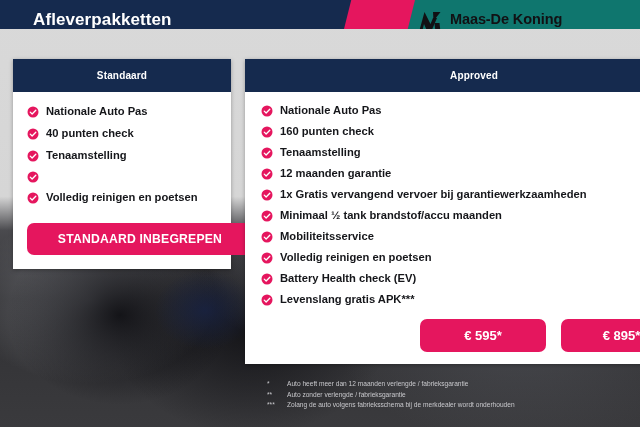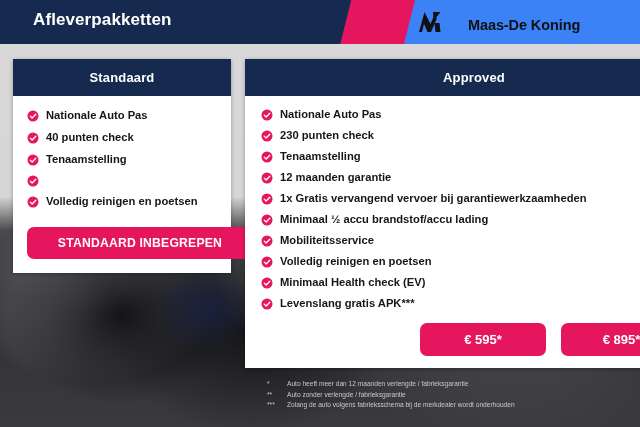--- a/index.html
+++ b/index.html
@@ -38,22 +38,22 @@
   }
   .bg-blue-blob {
     position: absolute;
     left: 130px; top: 250px; width: 150px; height: 120px;
     background: radial-gradient(ellipse 70px 55px at 75px 60px, rgba(24,34,66,.85), rgba(24,34,66,0) 72%);
   }
 
   
   .topbar {
     position: absolute;
-    left: 0; top: 0; width: 640px; height: 44px;
-    background: #3b82f6;
+    left: 0; top: 0; width: 640px; height: 29px;
+    background: #0f766e;
     overflow: hidden;
   }
   .topbar-navy {
     position: absolute;
     left: 0; top: 0; height: 45px; width: 392px;
     background: #152a4e;
     clip-path: polygon(0 0, 100% 0, 88.5% 100%, 0 100%);
   }
   .topbar-pink {
     position: absolute;
@@ -66,22 +66,22 @@
     left: 33px; top: 10px;
     font-size: 17px;
     font-weight: bold;
     color: #ffffff;
     letter-spacing: .1px;
   }
   .brand {
     position: absolute;
     left: 418px; top: 11px;
     display: flex;
-    align-items: flex-end;
-    gap: 25px;
+    align-items: flex-start;
+    gap: 7px;
   }
   .brand-mark { width: 25px; height: 22px; display: block; }
   .brand-name {
     font-size: 14.5px;
     font-weight: bold;
     color: #111114;
     letter-spacing: -.1px;
   }
 
   
@@ -90,21 +90,21 @@
     background: #ffffff;
     box-shadow: 0 1px 4px rgba(0,0,0,.30);
   }
   .card-standaard { left: 13px; top: 59px; width: 218px; }
   .card-approved  { left: 245px; top: 59px; width: 458px; }
 
   .card-header {
     background: #152a4e;
     color: #ffffff;
     text-align: center;
-    font-size: 13px;
+    font-size: 10px;
     font-weight: bold;
     padding: 11px 0 11px 0;
     letter-spacing: .15px;
   }
   .card-body {
     padding: 12px 14px 14px 14px;
   }
   .card-approved .card-body { padding: 11px 16px 12px 16px; }
 
   ul.features {
@@ -253,21 +253,21 @@
             <circle cx="12" cy="12" r="11" fill="#e5165e"></circle>
             <path d="M6.5 12.3 L10.3 16 L17.6 8.4" stroke="#ffffff" stroke-width="2.6" fill="none" stroke-linecap="round" stroke-linejoin="round"></path>
           </svg>
           <span class="feat-text">Nationale Auto Pas</span>
         </li>
         <li>
           <svg class="check" viewBox="0 0 24 24">
             <circle cx="12" cy="12" r="11" fill="#e5165e"></circle>
             <path d="M6.5 12.3 L10.3 16 L17.6 8.4" stroke="#ffffff" stroke-width="2.6" fill="none" stroke-linecap="round" stroke-linejoin="round"></path>
           </svg>
-          <span class="feat-text">230 punten check</span>
+          <span class="feat-text">160 punten check</span>
         </li>
         <li>
           <svg class="check" viewBox="0 0 24 24">
             <circle cx="12" cy="12" r="11" fill="#e5165e"></circle>
             <path d="M6.5 12.3 L10.3 16 L17.6 8.4" stroke="#ffffff" stroke-width="2.6" fill="none" stroke-linecap="round" stroke-linejoin="round"></path>
           </svg>
           <span class="feat-text">Tenaamstelling</span>
         </li>
         <li>
           <svg class="check" viewBox="0 0 24 24">
@@ -281,42 +281,42 @@
             <circle cx="12" cy="12" r="11" fill="#e5165e"></circle>
             <path d="M6.5 12.3 L10.3 16 L17.6 8.4" stroke="#ffffff" stroke-width="2.6" fill="none" stroke-linecap="round" stroke-linejoin="round"></path>
           </svg>
           <span class="feat-text">1x Gratis vervangend vervoer bij garantiewerkzaamheden</span>
         </li>
         <li>
           <svg class="check" viewBox="0 0 24 24">
             <circle cx="12" cy="12" r="11" fill="#e5165e"></circle>
             <path d="M6.5 12.3 L10.3 16 L17.6 8.4" stroke="#ffffff" stroke-width="2.6" fill="none" stroke-linecap="round" stroke-linejoin="round"></path>
           </svg>
-          <span class="feat-text">Minimaal ½ accu brandstof/accu lading</span>
+          <span class="feat-text">Minimaal ½ tank brandstof/accu maanden</span>
         </li>
         <li>
           <svg class="check" viewBox="0 0 24 24">
             <circle cx="12" cy="12" r="11" fill="#e5165e"></circle>
             <path d="M6.5 12.3 L10.3 16 L17.6 8.4" stroke="#ffffff" stroke-width="2.6" fill="none" stroke-linecap="round" stroke-linejoin="round"></path>
           </svg>
           <span class="feat-text">Mobiliteitsservice</span>
         </li>
         <li>
           <svg class="check" viewBox="0 0 24 24">
             <circle cx="12" cy="12" r="11" fill="#e5165e"></circle>
             <path d="M6.5 12.3 L10.3 16 L17.6 8.4" stroke="#ffffff" stroke-width="2.6" fill="none" stroke-linecap="round" stroke-linejoin="round"></path>
           </svg>
           <span class="feat-text">Volledig reinigen en poetsen</span>
         </li>
         <li>
           <svg class="check" viewBox="0 0 24 24">
             <circle cx="12" cy="12" r="11" fill="#e5165e"></circle>
             <path d="M6.5 12.3 L10.3 16 L17.6 8.4" stroke="#ffffff" stroke-width="2.6" fill="none" stroke-linecap="round" stroke-linejoin="round"></path>
           </svg>
-          <span class="feat-text">Minimaal Health check (EV)</span>
+          <span class="feat-text">Battery Health check (EV)</span>
         </li>
         <li>
           <svg class="check" viewBox="0 0 24 24">
             <circle cx="12" cy="12" r="11" fill="#e5165e"></circle>
             <path d="M6.5 12.3 L10.3 16 L17.6 8.4" stroke="#ffffff" stroke-width="2.6" fill="none" stroke-linecap="round" stroke-linejoin="round"></path>
           </svg>
           <span class="feat-text">Levenslang gratis APK***</span>
         </li>
       </ul>
 

